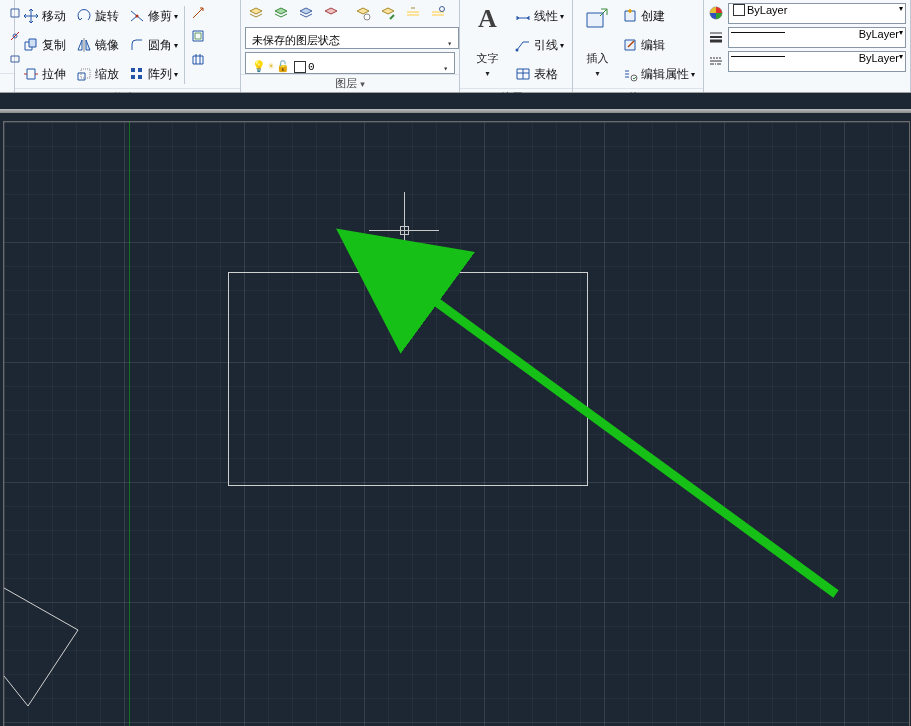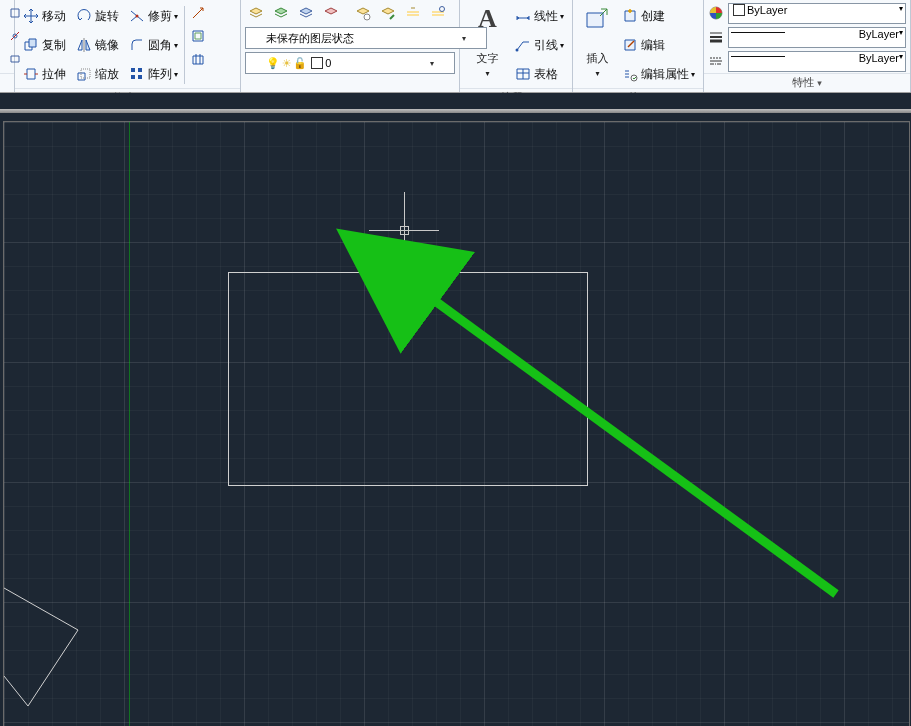--- a/index.html
+++ b/index.html
@@ -9,21 +9,21 @@
   .panel-body{flex:1;display:flex;align-items:flex-start;padding:2px 4px 0 4px;}
   .panel-title{height:18px;font-size:11px;text-align:center;color:#404040;border-top:1px solid #DDE3EA;line-height:17px;}
   .panel-title .dd{font-size:9px;color:#555;}
   .col{display:flex;flex-direction:column;gap:1px;}
   .btn{display:flex;align-items:center;height:22px;padding:2px 3px;white-space:nowrap;border:1px solid transparent;color:#111;}
   .ic{width:16px;height:16px;display:inline-block;margin-right:3px;flex:0 0 16px;}
   .big .ic-big{width:28px;height:28px;display:block;margin:0 auto;}
   .big{width:42px;text-align:center;padding-top:2px;}
   .big .lbl{display:block;font-size:11px;color:#222;margin-top:18px;}
   .sep{width:1px;background:#BFC8D4;margin:4px 2px;align-self:stretch;}
-  .dd-box{border:1px solid #8896A5;background:#fff;height:20px;display:flex;align-items:center;font-size:11px;padding:0 20px;}
+  .dd-box{border:1px solid #8896A5;background:#fff;height:20px;display:flex;align-items:flex-end;font-size:11px;padding:0 6px;font-family:Liberation Mono, monospace;}
   .dd-box .arrow{margin-left:auto;font-size:8px;color:#333;}
   .mini-btn{width:20px;height:20px;border:1px solid transparent;display:inline-flex;align-items:center;justify-content:center;}
   .layer-row2{display:flex;align-items:center;gap:2px;margin-top:3px;}
   .layer-combo{width:200px;}
   .layer-state{width:200px;}
   .sw-color{width:10px;height:10px;border:1px solid #333;background:#fff;margin:0 2px;}
   .line-sample{flex:1;height:9px;border:none;display:flex;align-items:center;}
   .line-sample hr{border:none;border-top:1.5px solid #111;width:54px;margin:0;}
   
   .stage{position:relative;width:911px;height:634px;top:0;background:#1D2733;}
@@ -238,20 +238,21 @@
         <div class="dd-box layer-combo">
           <span style="color:#E6C040;">💡</span>
           <span style="color:#E6C040;margin:0 2px;">☀</span>
           <span style="color:#4060A0;margin-right:2px;">🔓</span>
           <span class="sw-color"></span>
           <span>0</span>
           <span class="arrow">▾</span>
         </div>
       </div>
     </div>
+    <div class="panel-title"><span>图层</span> <span class="dd">▾</span></div>
   </div>
 
   <div class="panel" style="width:112px;">
     <div class="panel-body">
       <div class="big btn" style="height:66px;flex-direction:column;">
         <span class="ic-big" style="font:bold 26px Georgia;color:#404040;line-height:28px;">A</span>
         <span class="lbl"><span>文字</span><br><span style="font-size:8px">▾</span></span>
       </div>
       <div class="col">
         <div class="btn">
@@ -358,21 +359,20 @@
             </svg></span>
         <div class="prop-combo" style="flex:1;">
           <span class="line-sample">
               <hr>
             </span>
           <span style="margin-left:6px">ByLayer</span>
             <span class="arrow">▾</span>
         </div>
       </div>
     </div>
-    <div class="panel-title"><span>特性</span> <span class="dd">▾</span></div>
   </div>
 
 </div>
 
 <div class="stage">
   <div class="stage-top-sep"></div>
   <div class="stage-inner">
     <div class="grid"></div>
     <div class="axis-y"></div>
 

